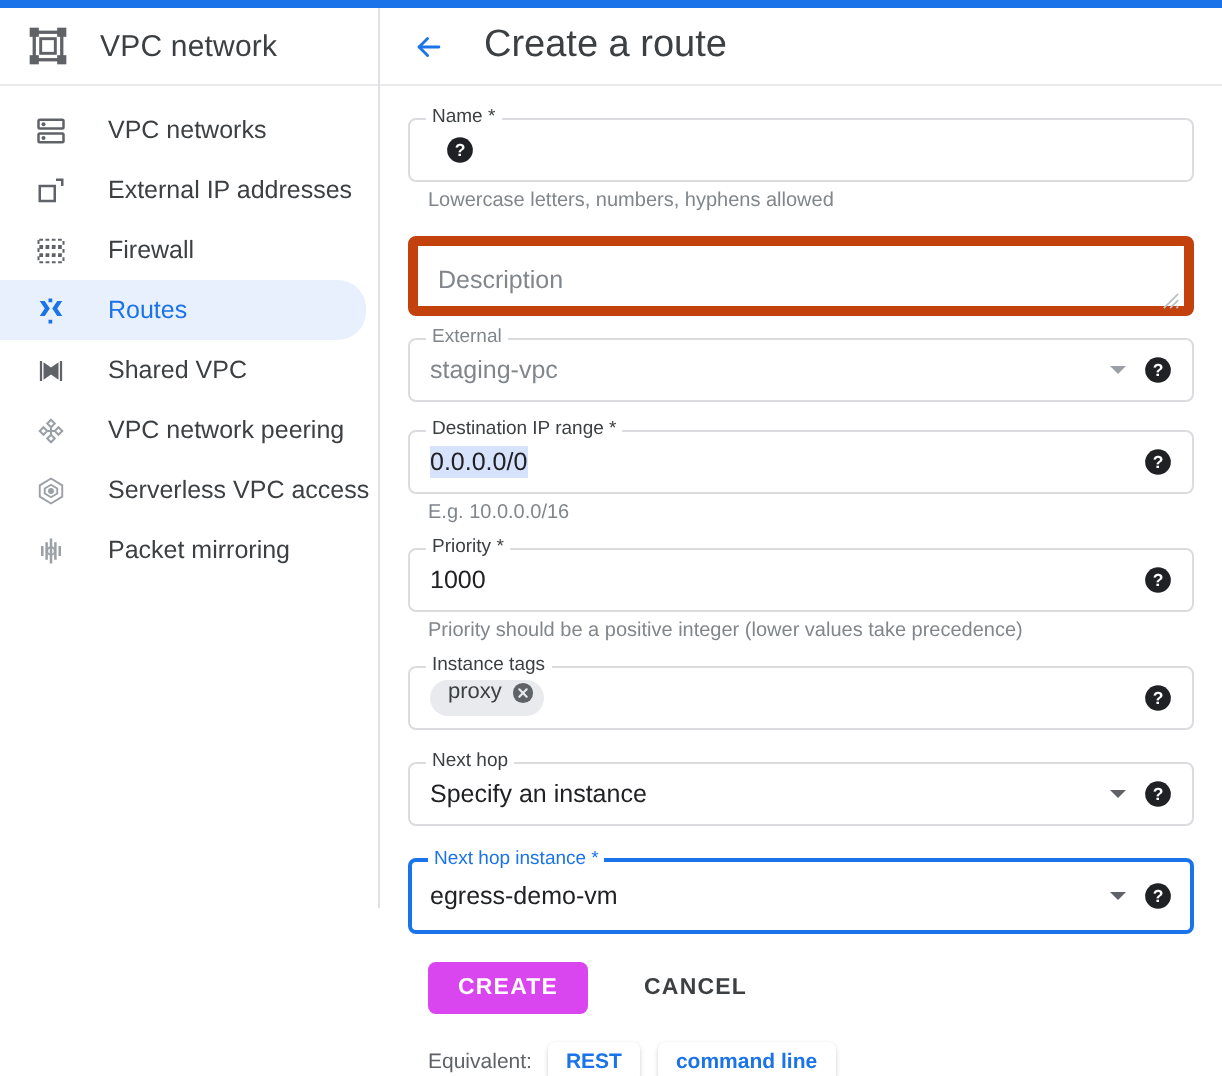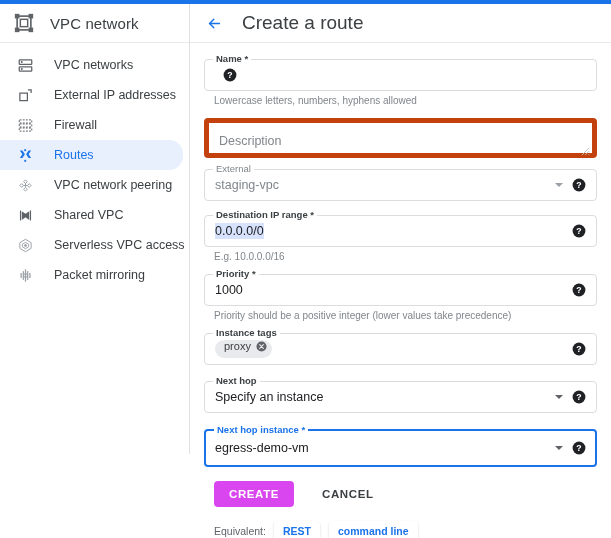--- a/index.html
+++ b/index.html
@@ -135,21 +135,21 @@
     border: 2px solid #1a73e8;
     padding: 17px 9px;
   }
   .legend {
     position: absolute;
     top: -6px;
     left: 8px;
     background: #ffffff;
     padding: 0 3px;
     font-size: 9.5px;
-    font-weight: bold;
+    font-weight: normal;
     color: #3c4043;
     line-height: 10px;
     white-space: nowrap;
     z-index: 2;
   }
   .legend.muted {
     font-weight: normal;
     color: #80868b;
   }
   .legend.blue {
@@ -349,40 +349,40 @@
             <path d="M21 4h-4l-4 6 4 6h4l-4-6z"></path>
             <rect x="10" y="2" width="3" height="3"></rect>
             <rect x="10" y="19" width="3" height="3"></rect>
           </svg>
         </span>
         <span class="nav-label">Routes</span>
       </div>
 
       <div class="nav-item">
         <span class="nav-icon">
+          <svg width="15" height="15" viewBox="0 0 24 24" fill="none" stroke="#5f6368" stroke-width="1.8">
+            <path d="M4 4v16M20 4v16"></path>
+            <path d="M6 5l10 7-10 7z" fill="#5f6368" stroke="none"></path>
+            <path d="M18 5L8 12l10 7z" fill="#5f6368" stroke="none"></path>
+          </svg>
+        </span>
+        <span class="nav-label">Shared VPC</span>
+      </div>
+
+      <div class="nav-item">
+        <span class="nav-icon">
           <svg width="15" height="15" viewBox="0 0 24 24" fill="none" stroke="#9aa0a6" stroke-width="1.6">
             <path d="M12 3l3 3-3 3-3-3z"></path>
             <path d="M12 15l3 3-3 3-3-3z"></path>
             <path d="M3 9l3 3-3 3-3-3z" transform="translate(3,0)"></path>
             <path d="M18 9l3 3-3 3-3-3z"></path>
             <path d="M12 9v6M9 12h6"></path>
           </svg>
         </span>
         <span class="nav-label">VPC network peering</span>
-      </div>
-
-      <div class="nav-item">
-        <span class="nav-icon">
-          <svg width="15" height="15" viewBox="0 0 24 24" fill="none" stroke="#5f6368" stroke-width="1.8">
-            <path d="M4 4v16M20 4v16"></path>
-            <path d="M6 5l10 7-10 7z" fill="#5f6368" stroke="none"></path>
-            <path d="M18 5L8 12l10 7z" fill="#5f6368" stroke="none"></path>
-          </svg>
-        </span>
-        <span class="nav-label">Shared VPC</span>
       </div>
 
       <div class="nav-item">
         <span class="nav-icon">
           <svg width="15" height="15" viewBox="0 0 24 24" fill="none" stroke="#9aa0a6" stroke-width="1.5">
             <path d="M12 2l9 5.5v9L12 22l-9-5.5v-9z"></path>
             <path d="M12 7l5 3v4l-5 3-5-3v-4z"></path>
             <circle cx="12" cy="12" r="1.6" fill="#9aa0a6"></circle>
           </svg>
         </span>

